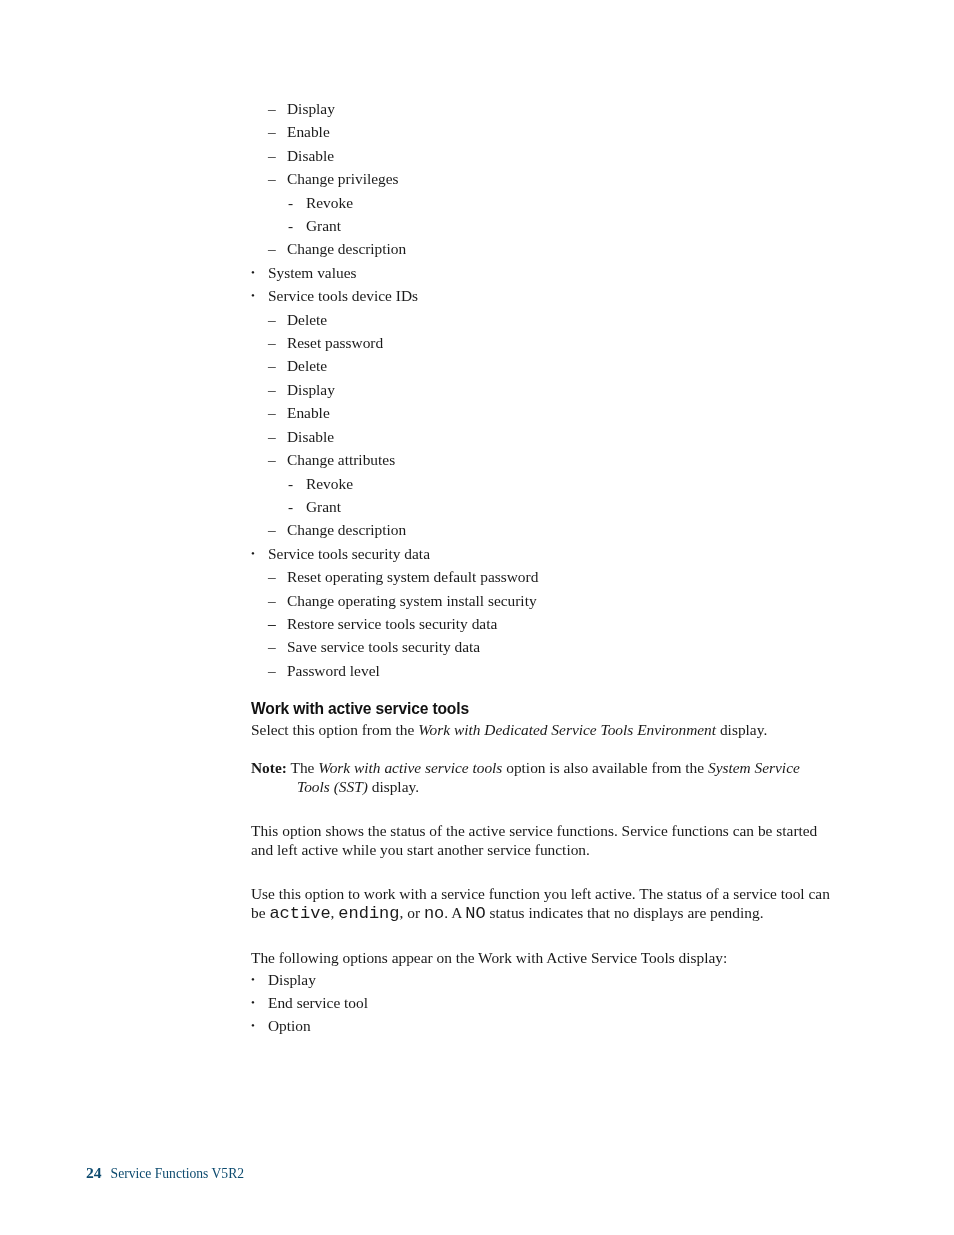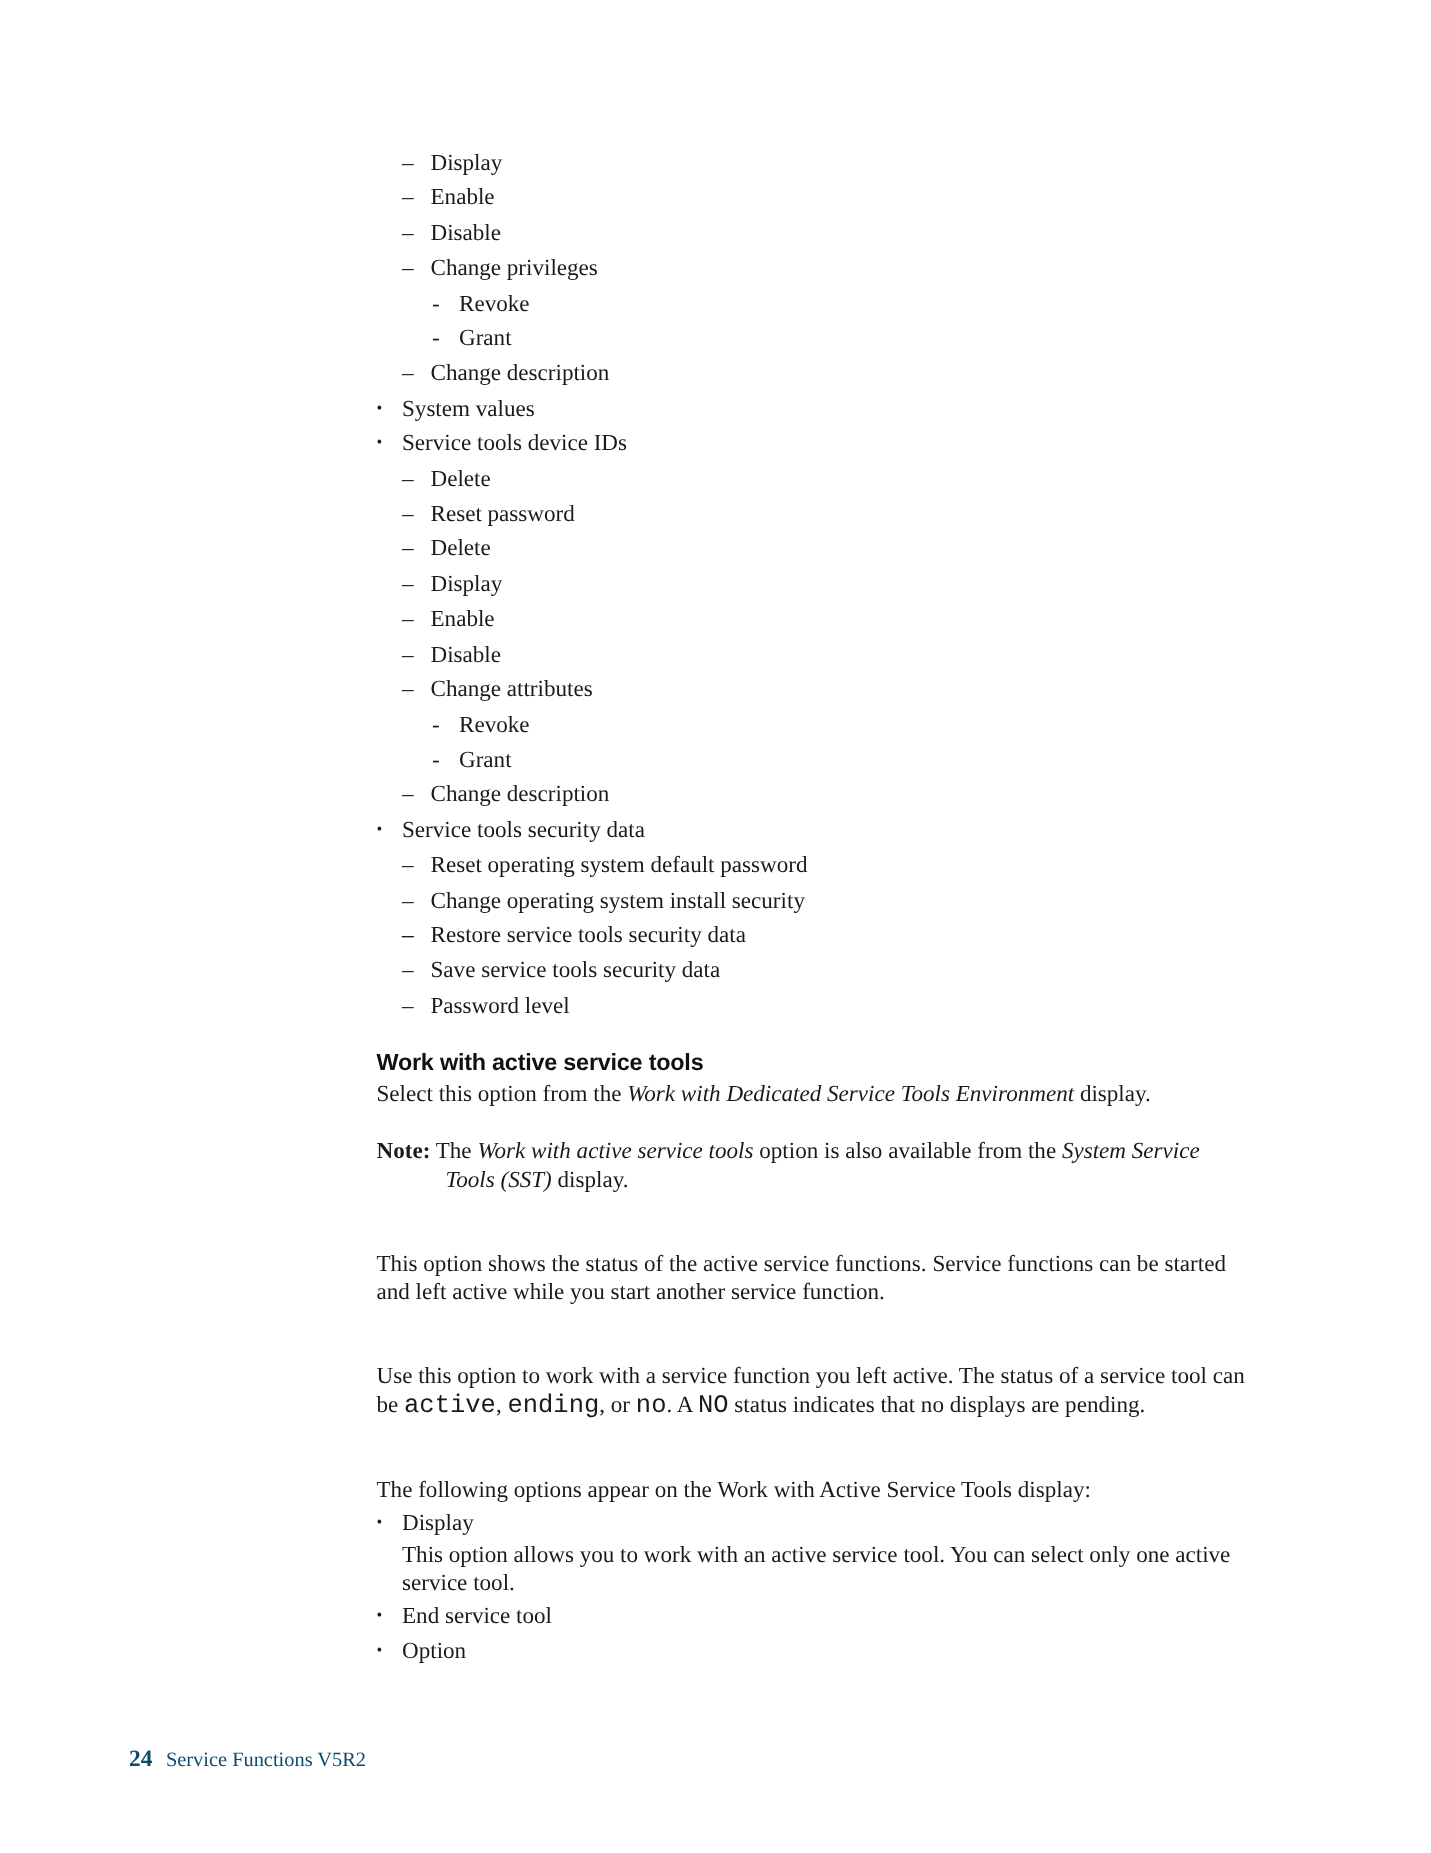--- a/index.html
+++ b/index.html
@@ -65,21 +65,21 @@
     color: #111;
   }
 
   
   .para {
     font-size: 15.4px;
     line-height: 19.4px;
     margin: 0;
     text-align: left;
   }
-  .para.gap { margin-top: 36px; }
+  .para.gap { margin-top: 24px; }
   .para.tight { margin-top: 1px; font-family: Liberation Serif, serif; }
 
   .ital { font-style: italic; }
   .bold { font-weight: bold; }
   .mono {
     font-family: "Liberation Mono", "DejaVu Sans Mono", monospace;
     font-size: 17px;
   }
 
   
@@ -179,21 +179,20 @@
     <p class="para gap">This option shows the status of the active service functions. Service functions can be started and left active while you start another service function.</p>
 
     <p class="para gap">
       <span>Use this option to work with a service function you left active. The status of a service tool can be </span><span class="mono">active</span><span>, </span><span class="mono">ending</span><span>, or </span><span class="mono">no</span><span>. A </span><span class="mono">NO</span><span> status indicates that no displays are pending.</span>
     </p>
 
     <p class="para gap">The following options appear on the Work with Active Service Tools display:</p>
 
     <div class="optlist" id="options-list">
         <div class="opt-bullet"><span class="marker">•</span><span>Display</span></div>
-        <p class="opt-body">This option allows you to work with an active service tool. You can select only one active service tool.</p>
         <div class="opt-bullet"><span class="marker">•</span><span>End service tool</span></div>
         <div class="opt-bullet"><span class="marker">•</span><span>Option</span></div>
       </div>
 
   </div>
 
   <div class="footer">
     <span class="pageno">24</span><span class="doctitle">Service Functions V5R2</span>
   </div>
 

